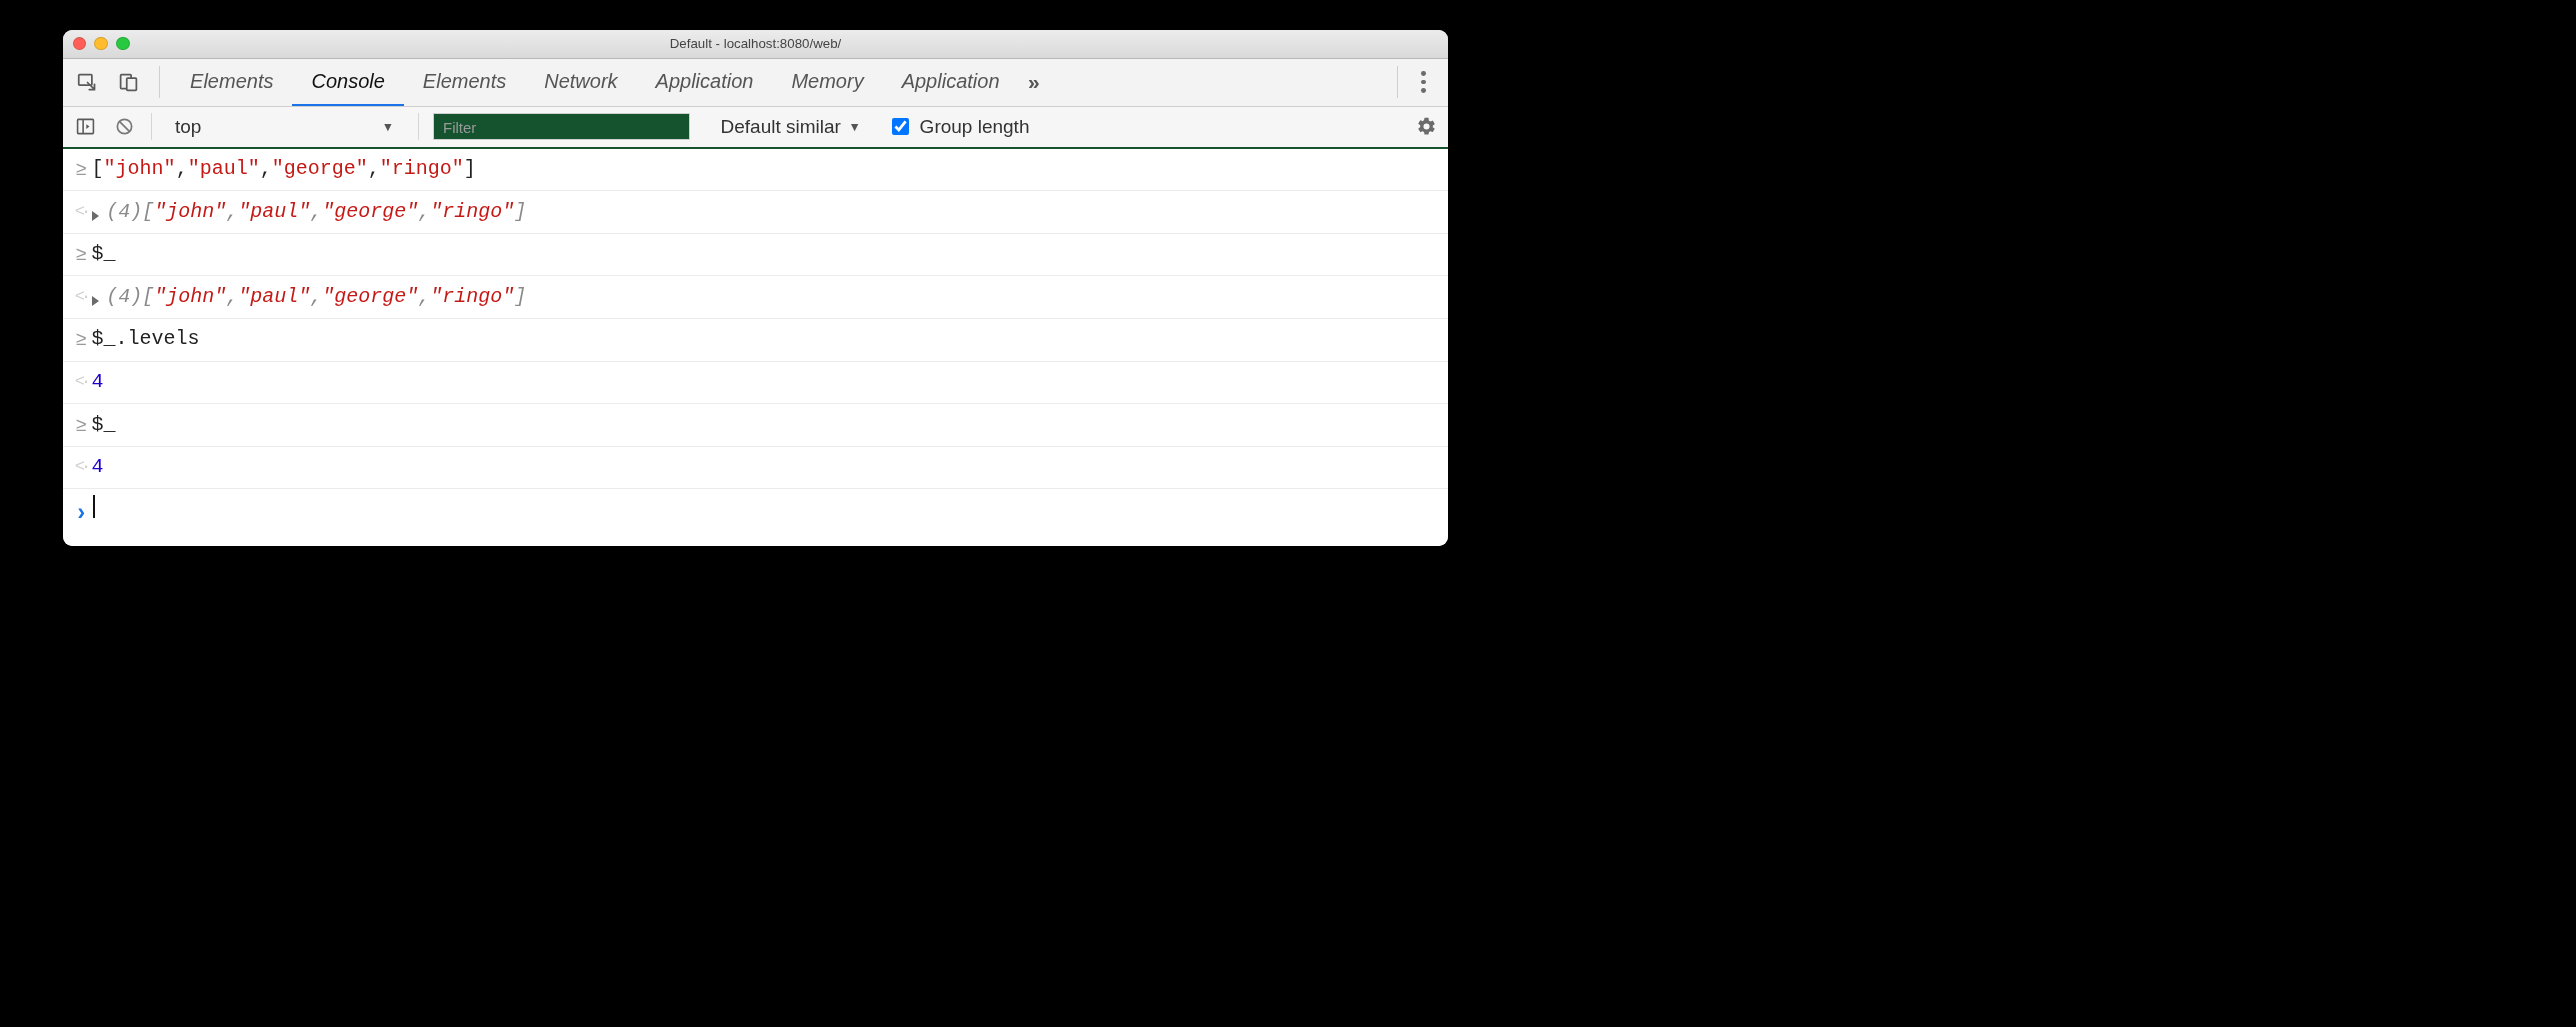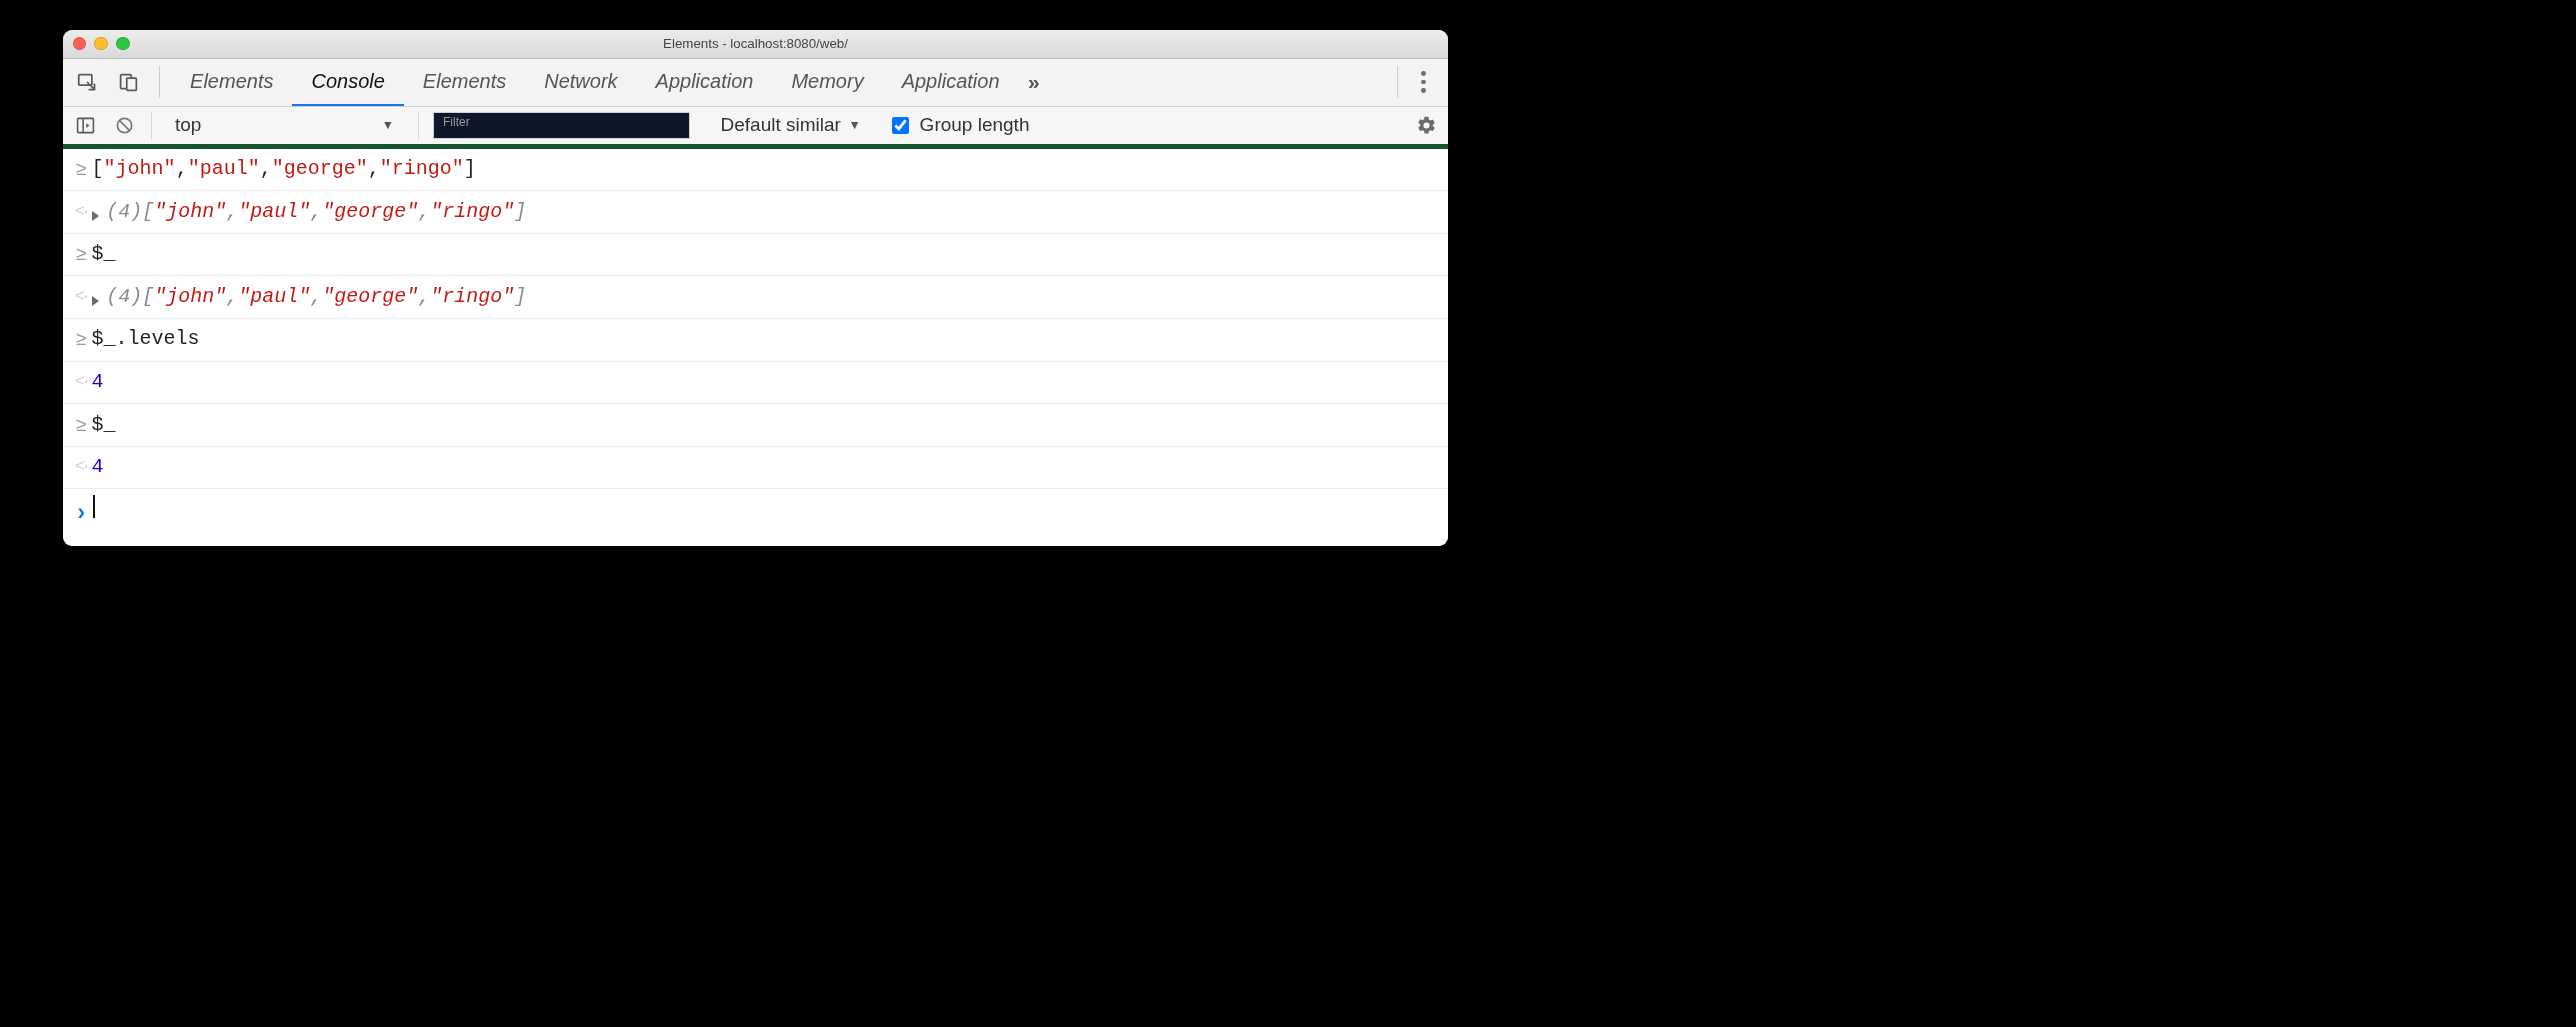--- a/index.html
+++ b/index.html
@@ -68,21 +68,21 @@
   }
   .tabs .spacer { flex: 1; }
   .tabs .right-sep { width:1px; height:32px; background:#cfcfcf; margin: 0 11.4px; }
   .tabs .kebab { width: 27px; display:flex; flex-direction:column; align-items:center; gap:3.8px; }
   .tabs .kebab span { width:4.8px; height:4.8px; border-radius:50%; background:#6b6b6b; }
 
   
   .ctoolbar {
     height: 42px;
     background: #f6f6f6;
-    border-bottom: 5px solid #14532d;
+    border-bottom: 2px solid #14532d;
     display: flex; align-items: center;
     padding: 0 9.5px;
     gap: 14px;
     font-size: 19px;
     color: #444;
   }
   .ctoolbar .iconbtn { width:25px; height:25px; display:flex; align-items:center; justify-content:center; border-radius:2.9px; }
   .ctoolbar svg { width: 19px; height: 19px; }
   .ctoolbar .sep { width:1px; height:27px; background:#d6d6d6; }
   .ctx-select {
@@ -91,24 +91,24 @@
     padding: 0 9.5px;
     height: 28.5px;
     color:#333;
   }
   .ctx-select .caret { font-size: 12.4px; color:#555; }
   .filter {
     border: 1px solid #d0d0d0;
     color:#999;
     padding: 2.9px 9.5px;
     min-width: 257px;
-    background: #0f172a;
+    background: #14532d;
     height: 27px;
-    display:flex; align-items:flex-start;
-    font-size: 12px;
+    display:flex; align-items:flex-end;
+    font-size: 15px;
   }
   .levels { display:flex; align-items:center; gap:5.7px; color:#333; }
   .levels .caret { font-size: 12.4px; color:#555; margin-left:1.9px; }
   .chk { display:flex; align-items:center; gap:7.6px; color:#333; }
   .chk input { width:17px; height:17px; }
   .ctoolbar .spacer { flex:1; }
   .gear svg { width:21px; height:21px; }
 
   
   .console { background:#fff; }
@@ -161,21 +161,21 @@
 
 <div class="stage">
   <div class="window">
 
     <div class="titlebar">
       <div class="traffic">
         <div class="tl red"></div>
         <div class="tl yellow"></div>
         <div class="tl green"></div>
       </div>
-      <div class="title">Elements - localhost:8080/web/</div>
+      <div class="title">Default - localhost:8080/web/</div>
     </div>
 
     <div class="tabs">
       <div class="tool-icons">
         <div class="btn">
           <svg viewBox="0 0 24 24" fill="none" stroke="#5a5a5a" stroke-width="2">
             <rect x="2" y="3" width="15" height="12" rx="1"></rect>
             <path d="M12 12 L20 20 M20 14 L20 20 L14 20" stroke-linecap="round"></path>
           </svg>
         </div>

